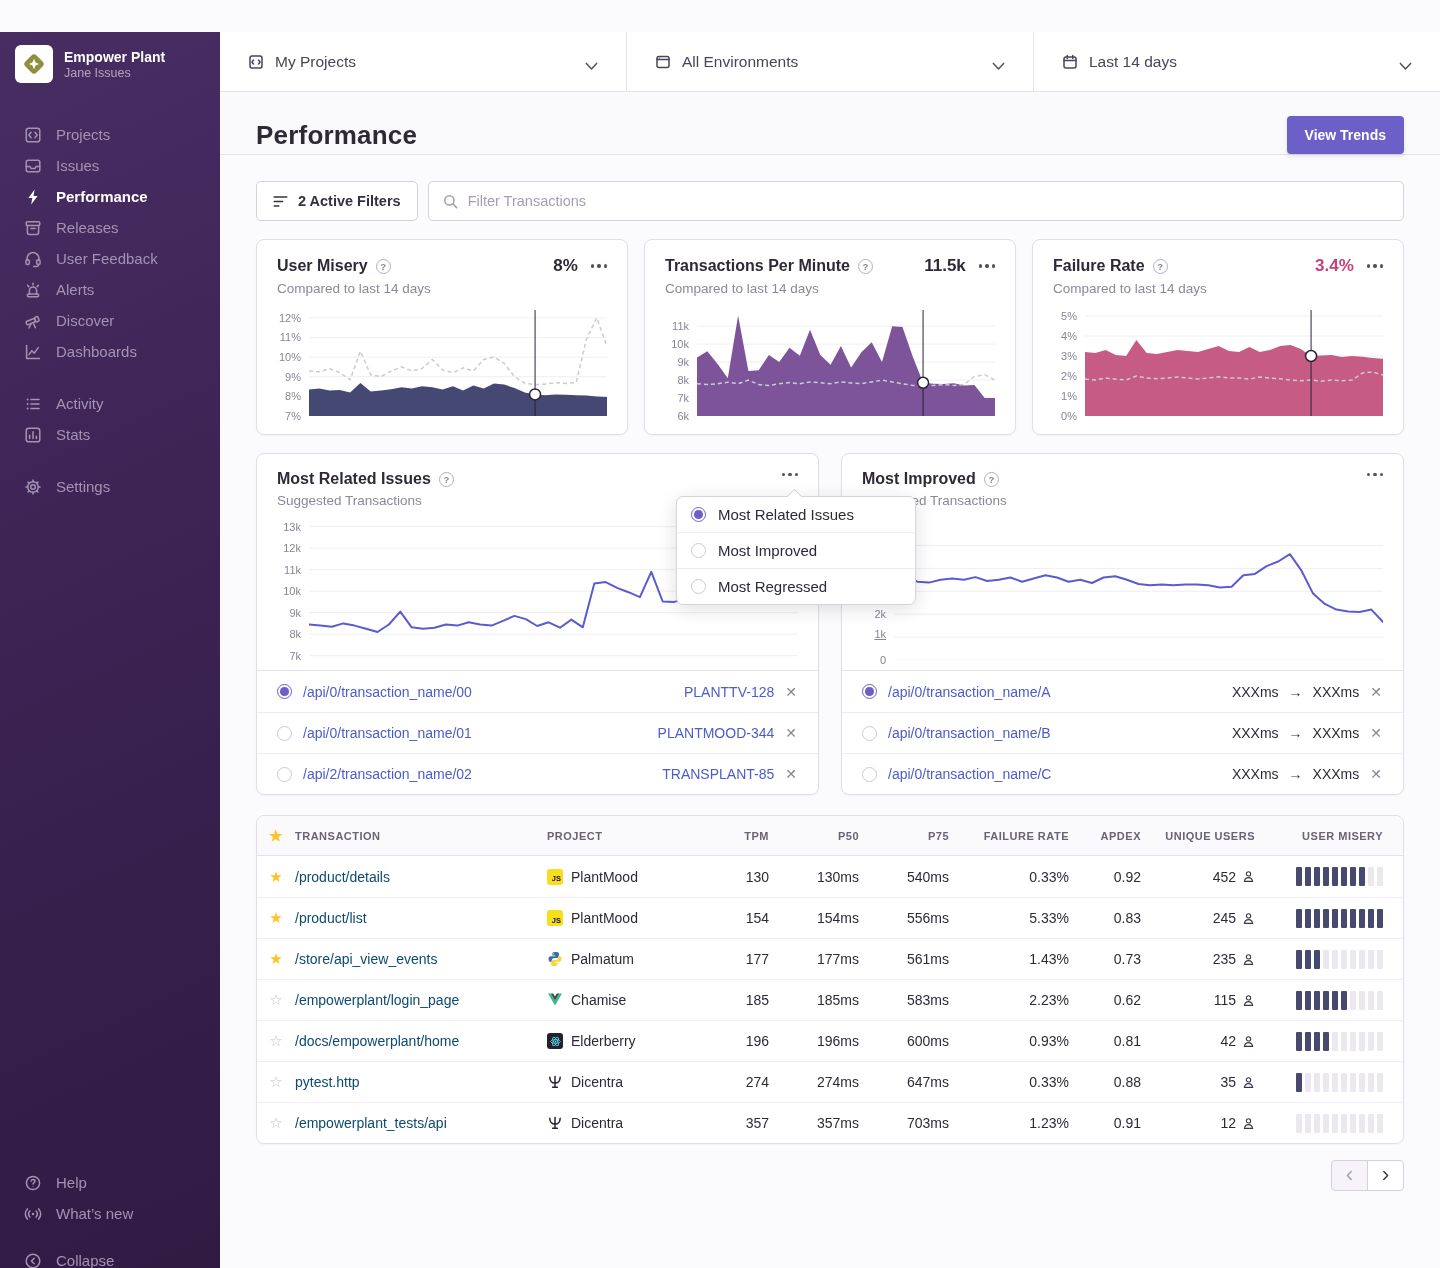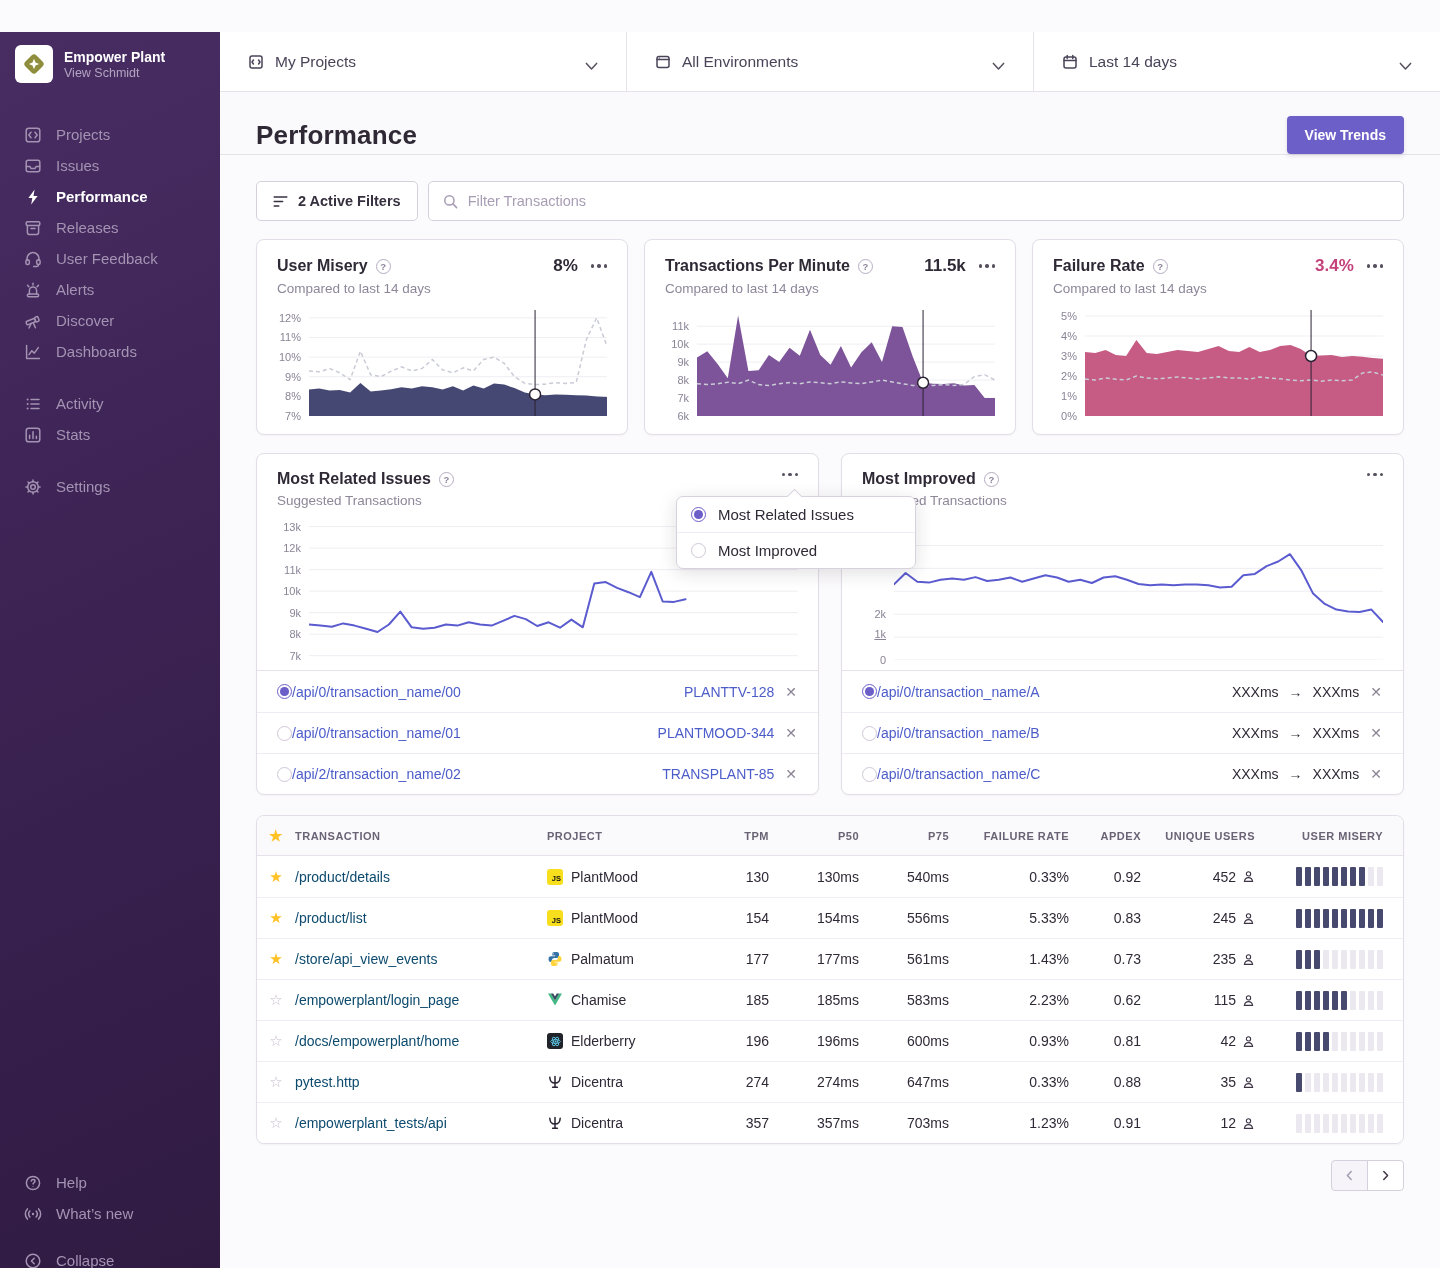--- a/index.html
+++ b/index.html
@@ -73,21 +73,21 @@
   svg.plot{display:block;flex:none;}
 
   
   .charts-row{display:grid;grid-template-columns:1fr 1fr;gap:22px;margin-top:18px;position:relative;}
   .ccard{padding-top:16px;display:flex;flex-direction:column;}
   .cc-head{padding:0 20px;display:flex;align-items:flex-start;}
   .cc-title{font-size:16px;font-weight:bold;display:flex;align-items:center;gap:8px;}
   .cc-sub{font-size:13.5px;color:#8d8799;margin-top:5px;}
   .ccard .chart{margin:10px 20px 10px 20px;}
   .tx-list{border-top:1px solid #e7e1ec;}
-  .tx-row{display:flex;align-items:center;height:41px;padding:0 20px;font-size:14px;}
+  .tx-row{display:flex;align-items:center;gap:11px;height:41px;padding:0 20px;font-size:14px;}
   .tx-row + .tx-row{border-top:1px solid #efebf2;}
   .radio{width:15px;height:15px;border-radius:50%;border:1.5px solid #cfc7d6;background:#fff;flex:none;position:relative;cursor:pointer;}
   .radio.sel{border-color:#6c5fc7;}
   .radio.sel::after{content:"";position:absolute;inset:2.2px;background:#6c5fc7;border-radius:50%;}
   .tx-link{color:#4c5cc9;text-decoration:none;cursor:pointer;}
   .tx-right{margin-left:auto;display:flex;align-items:center;gap:10px;}
   .ms-arrow{color:#2f2936;font-size:14px;}
   .x-btn{color:#8c8394;font-size:14px;cursor:pointer;padding:2px 1px;line-height:1;}
 
   
@@ -135,21 +135,21 @@
   <aside class="sidebar">
     <div class="org">
       <span class="org-logo">
         <svg width="26" height="26" viewBox="0 0 22 22">
           <rect x="4.4" y="4.4" width="13.2" height="13.2" rx="3" transform="rotate(45 11 11)" fill="#8f8e3d"></rect>
           <path d="M11 6.6l1.3 3.1 3.1 1.3-3.1 1.3L11 15.4l-1.3-3.1-3.1-1.3 3.1-1.3z" fill="#ffffff"></path>
         </svg>
       </span>
       <span>
         <div class="org-name">Empower Plant</div>
-        <div class="org-user">View Schmidt</div>
+        <div class="org-user">Jane Issues</div>
       </span>
     </div>
     <div id="sidebar-nav">
         <nav class="navgrp nav-top">
           <div class="nav-item">
             <span class="ic nav-ic">
               <svg viewBox="0 0 18 18">
                 <rect x="2.2" y="2.2" width="13.6" height="13.6" rx="2.6"></rect>
                 <path d="M7 6.2 4.8 9 7 11.8M11 6.2 13.2 9 11 11.8"></path>
               </svg>
@@ -609,20 +609,24 @@
           </div>
           <div class="menu" id="dropdown-menu">
             <div class="menu-item">
               <span class="radio sel"></span>
               <span>Most Related Issues</span>
             </div>
             <div class="menu-item">
               <span class="radio"></span>
               <span>Most Improved</span>
             </div>
+            <div class="menu-item">
+              <span class="radio"></span>
+              <span>Most Regressed</span>
+            </div>
           </div>
         </div>
 
       <div class="table card">
         <div class="thead" id="table-head">
             <span class="cell-star">
               <span class="star">★</span>
             </span>
             <span>TRANSACTION</span>
             <span>PROJECT</span>

